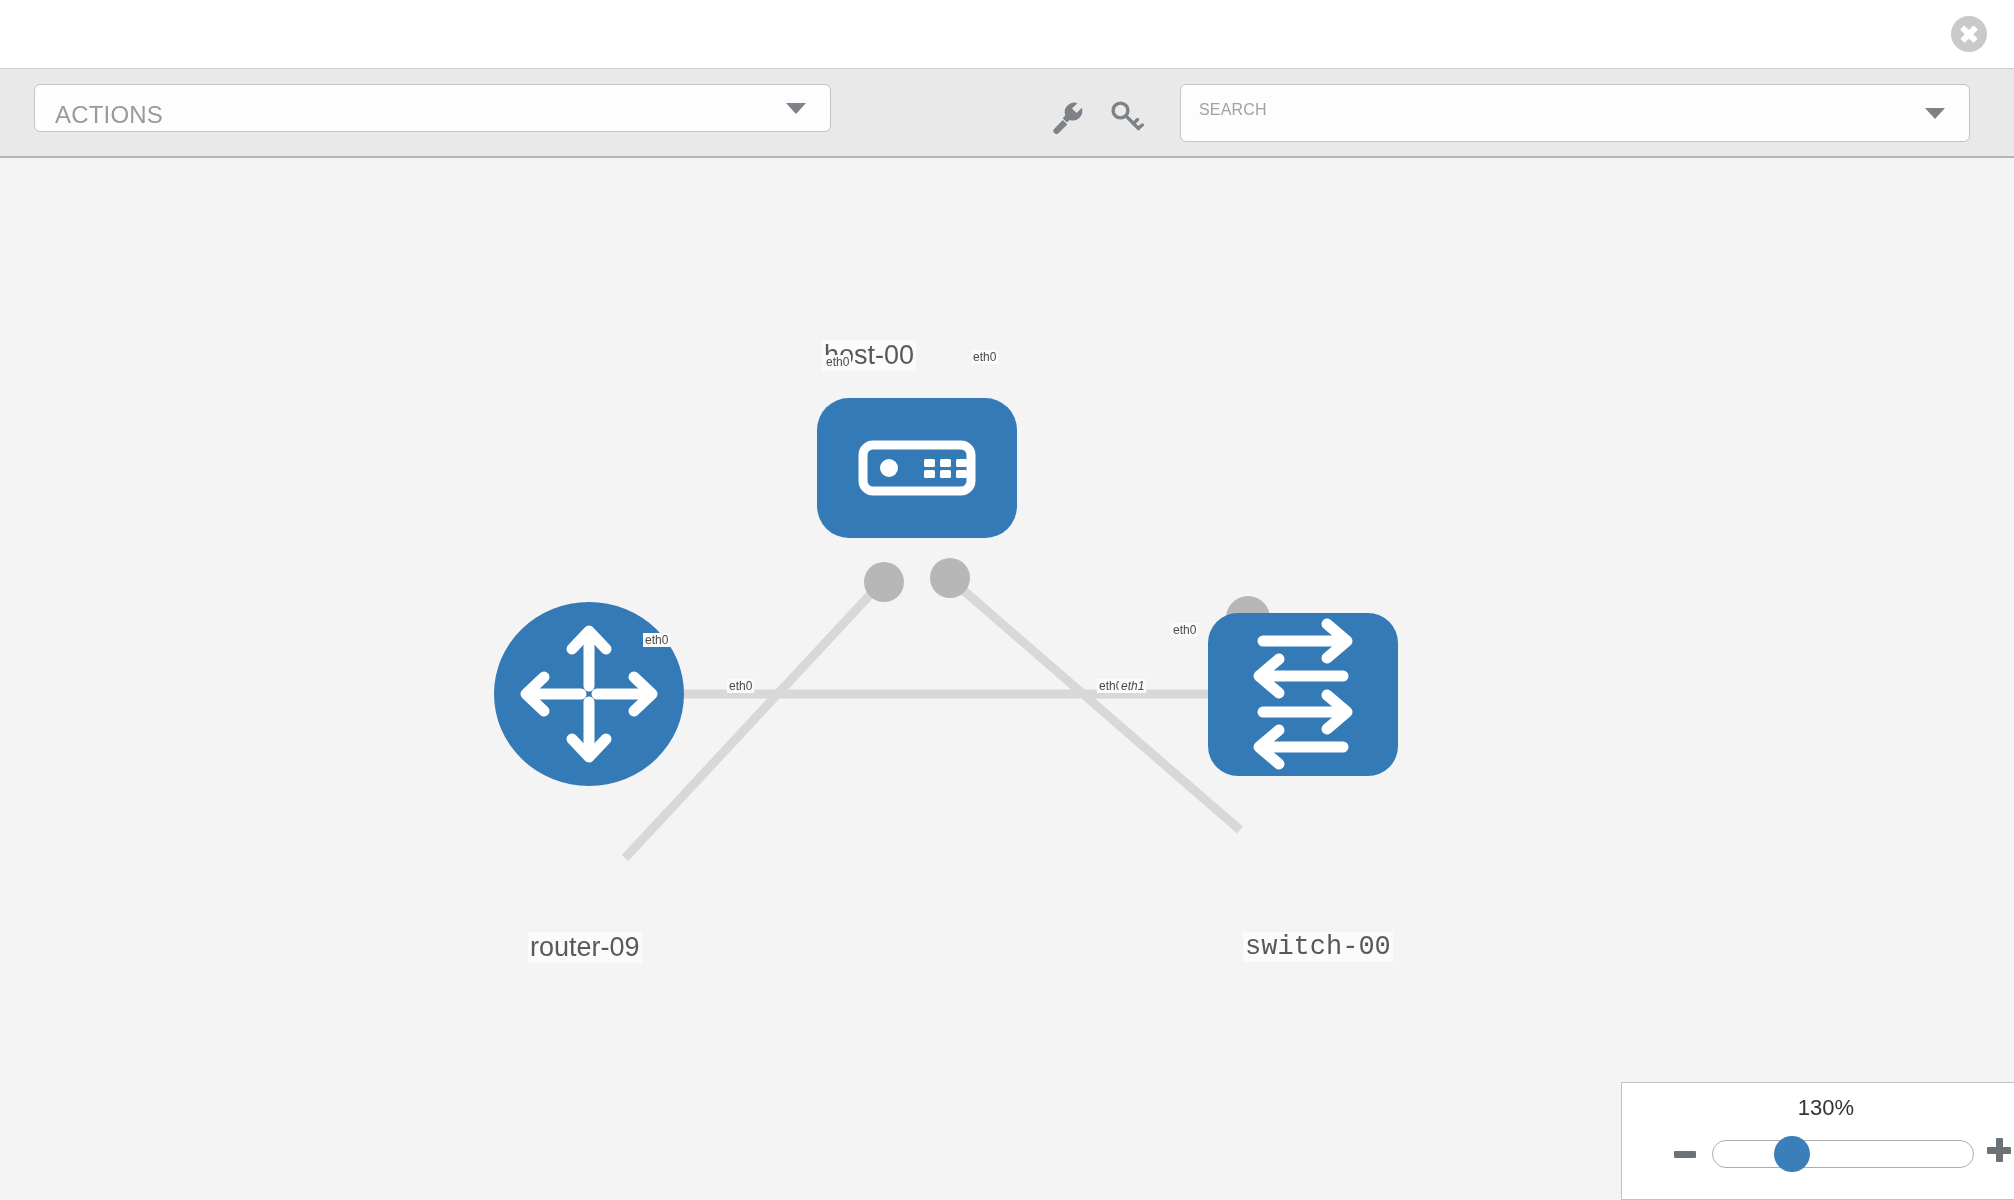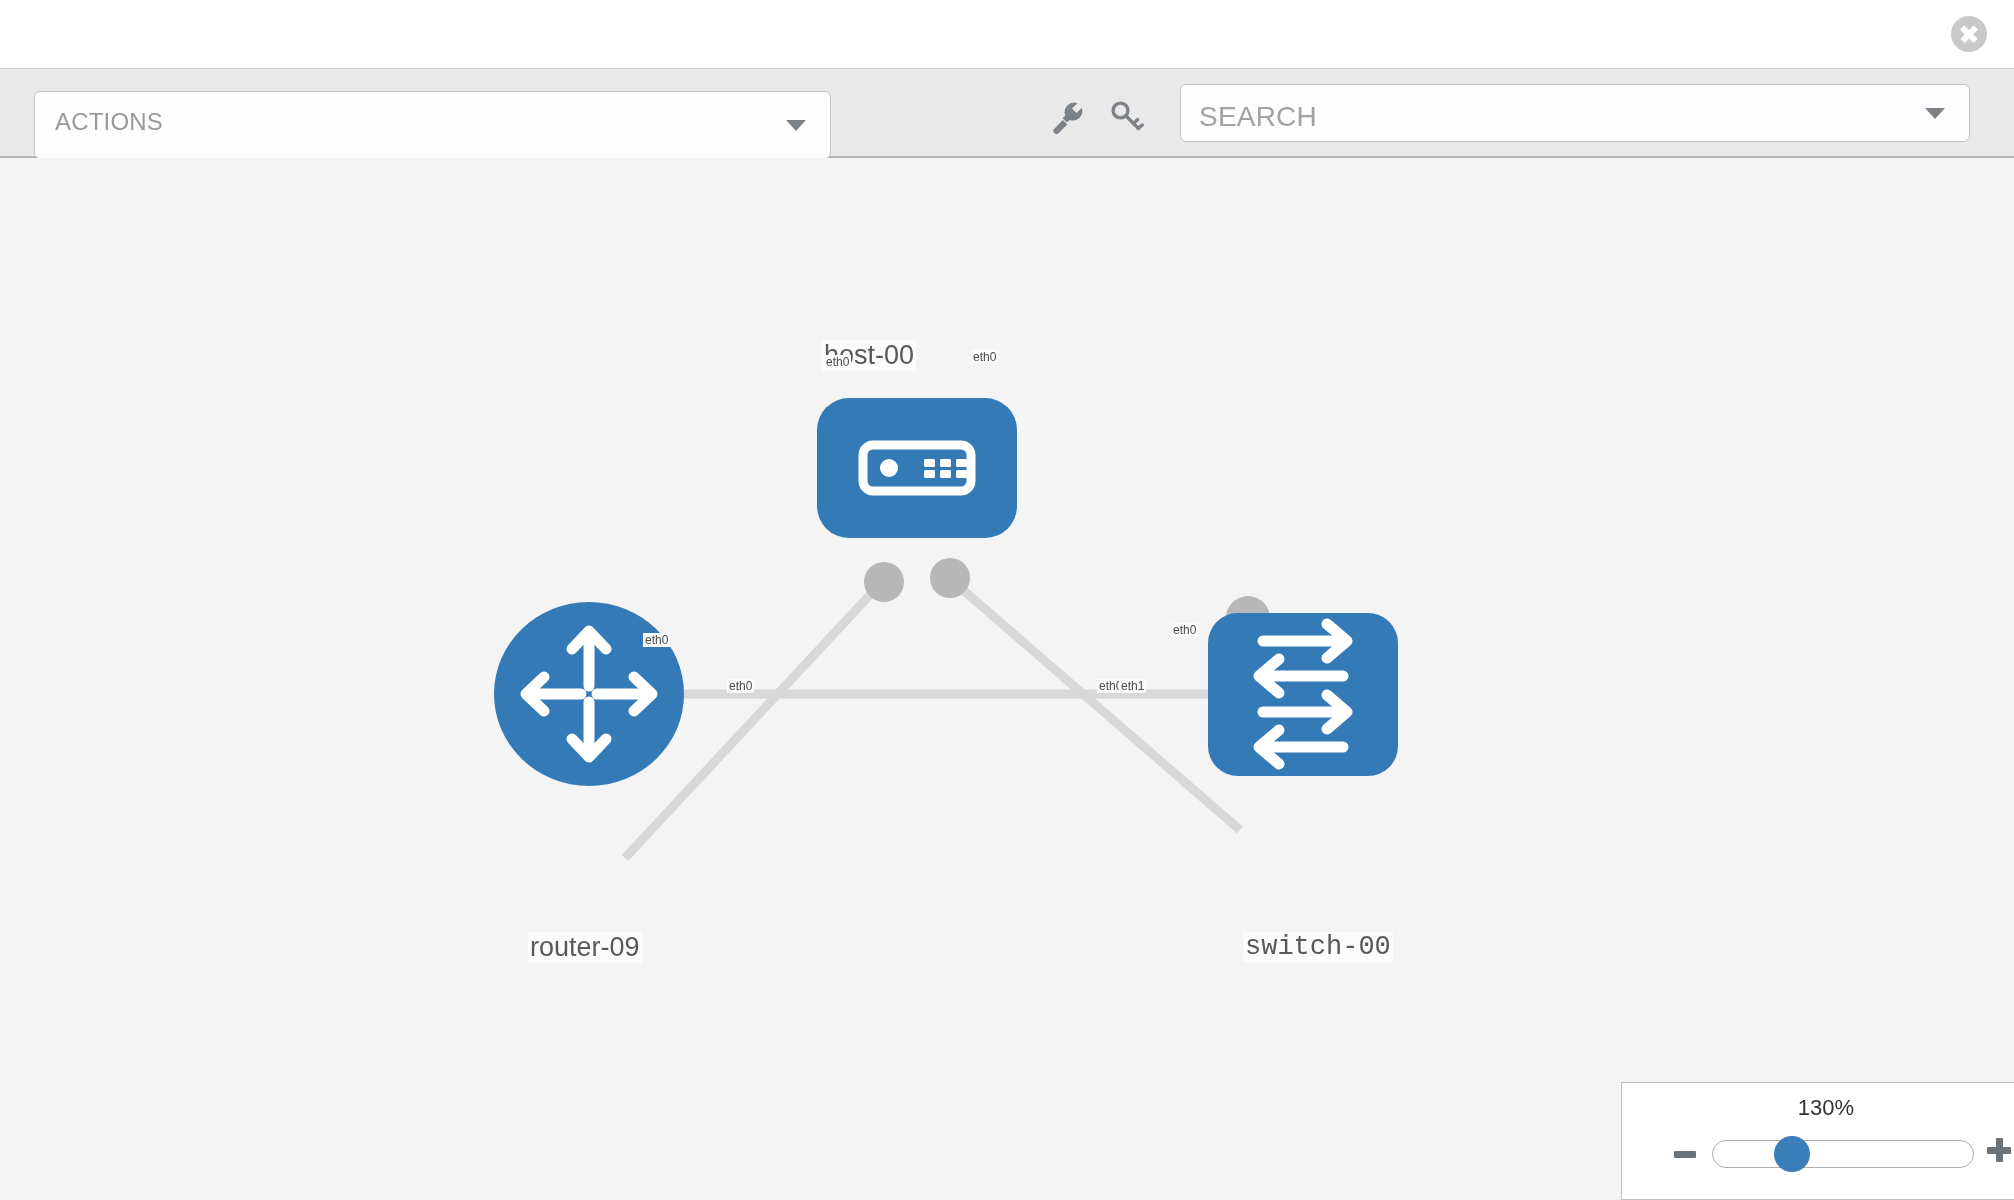--- a/index.html
+++ b/index.html
@@ -68,27 +68,26 @@
     background: #e9e9e9;
     border-top: 1px solid #cfcfcf;
     border-bottom: 2px solid #b4b4b4;
     box-sizing: border-box;
   }
   .actions-select {
     position: absolute;
     left: 34px;
     top: 15px;
     width: 797px;
-    height: 68px;
+    height: 48px;
     background: #fdfdfd;
     border: 1px solid #c4c4c4;
     border-radius: 6px;
     box-sizing: border-box;
     cursor: pointer;
-    margin-top: 7px;
   }
   .actions-label {
     position: absolute;
     left: 20px;
     top: 16px;
     font-size: 24px;
     color: #9a9a9a;
     letter-spacing: 0.2px;
   }
   .caret {
@@ -121,21 +120,21 @@
     background: #fdfdfd;
     border: 1px solid #c4c4c4;
     border-radius: 6px;
     box-sizing: border-box;
     cursor: text;
   }
   .search-label {
     position: absolute;
     left: 18px;
     top: 16px;
-    font-size: 28px;
+    font-size: 16px;
     color: #a2a2a2;
     letter-spacing: 0.2px;
   }
 
   
   .canvas {
     position: absolute;
     left: 0; top: 158px;
     width: 2014px;
     height: 1042px;
@@ -343,21 +342,21 @@
   <div class="node-label" style="left:822px; top:182px;">host-00</div>
   <div class="node-label" style="left:528px; top:774px;">router-09</div>
   <div class="node-label" style="left:1243px; top:774px;font-family:Liberation Mono, monospace;">switch-00</div>
 
   <div class="iface-label" style="left:824px; top:197px;">eth0</div>
   <div class="iface-label" style="left:971px; top:192px;">eth0</div>
   <div class="iface-label" style="left:643px; top:475px;">eth0</div>
   <div class="iface-label" style="left:1171px; top:465px;">eth0</div>
   <div class="iface-label" style="left:727px; top:521px;">eth0</div>
   <div class="iface-label" style="left:1097px; top:521px;">eth0</div>
-  <div class="iface-label" style="left:1119px; top:521px;">eth1</div>
+  <div class="iface-label" style="left:1119px; top:521px;font-style:italic;">eth1</div>
 
   <div class="zoom-panel" style="left:1621px; top:924px;">
     <div class="zoom-value">130%</div>
     <div class="zoom-minus"></div>
     <div class="zoom-track"></div>
     <div class="zoom-thumb"></div>
     <div class="zoom-plus"></div>
   </div>
 
 </div>

